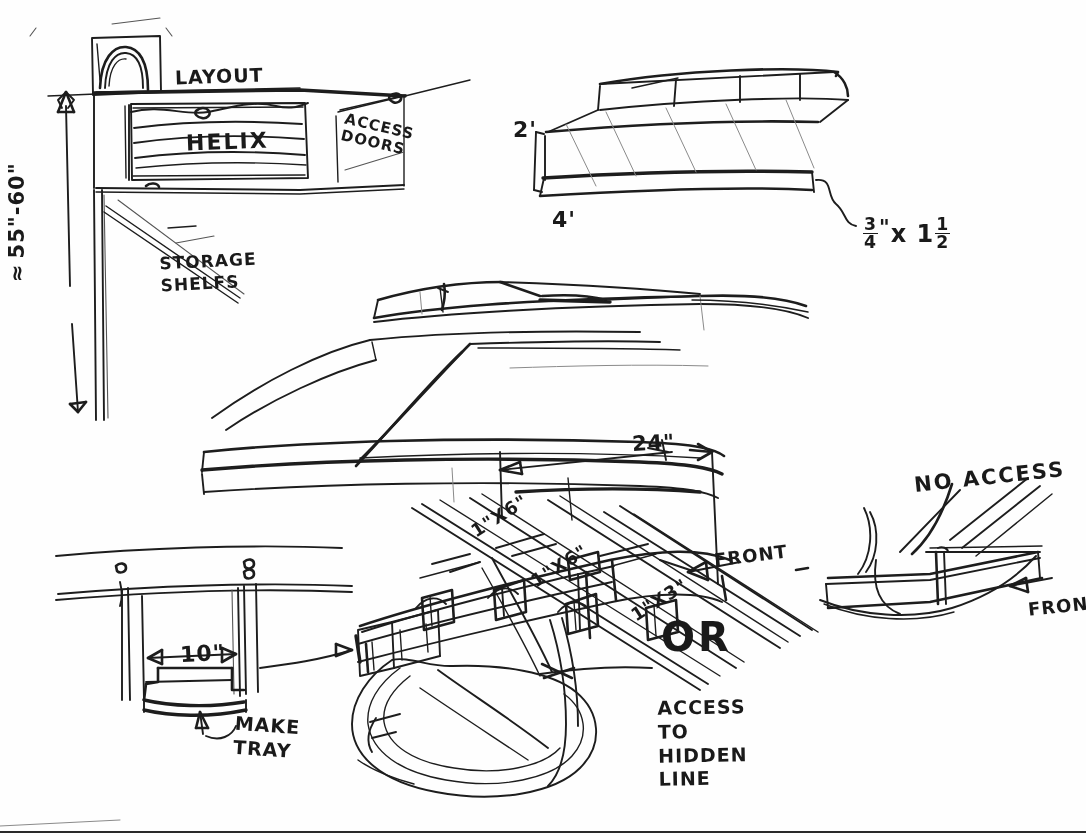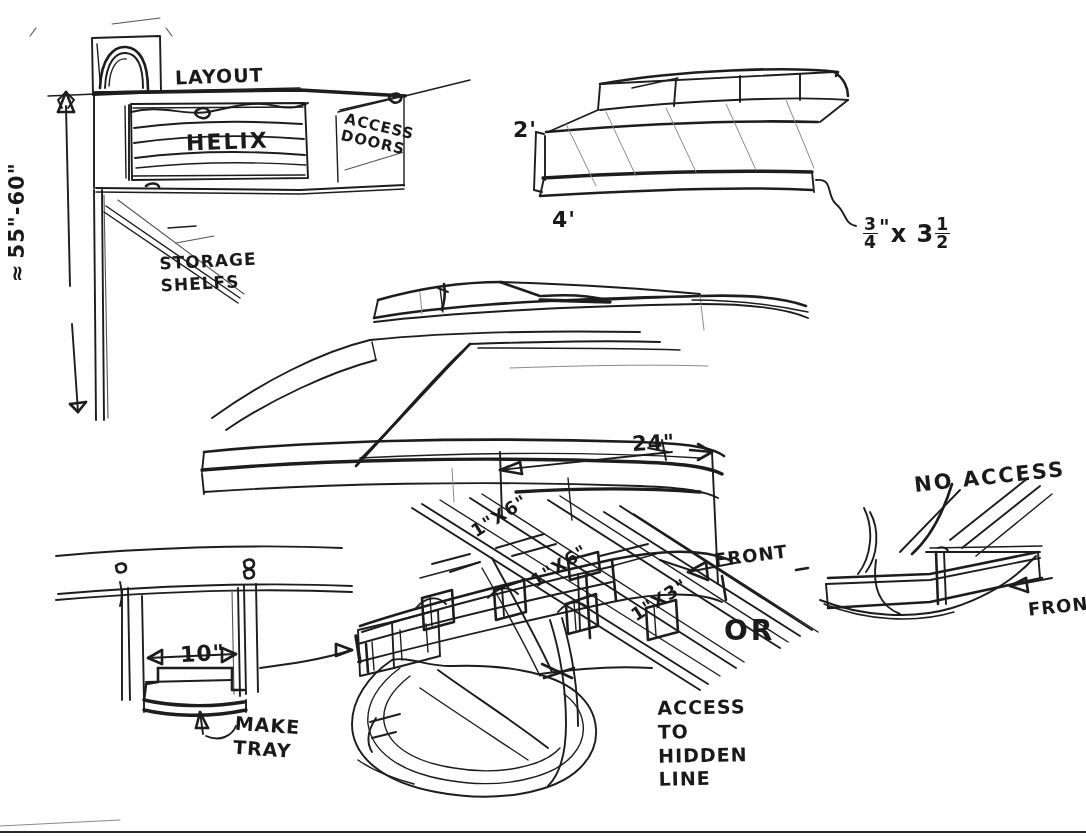--- a/index.html
+++ b/index.html
@@ -384,36 +384,36 @@
   </div>
 
   <div class="ann hand" style="left:160px;top:250px;font-size:17px;transform:rotate(-3deg);line-height:1.3;">STORAGE
 SHELFS</div>
 
   <div class="ann hand" style="left:513px;top:118px;font-size:22px;">2'</div>
 
   <div class="ann hand" style="left:552px;top:208px;font-size:22px;">4'</div>
 
   <div class="ann hand" style="left:862px;top:216px;font-size:24px;white-space:nowrap;">
-    <span class="frac"><span class="num">3</span><span class="den">4</span></span><span class="sup">"</span><span>x 3</span><span class="frac"><span class="num">1</span><span class="den">2</span></span>
+    <span class="frac"><span class="num">3</span><span class="den">4</span></span><span class="sup">"</span><span>x 1</span><span class="frac"><span class="num">1</span><span class="den">2</span></span>
   </div>
 
   <div class="ann hand" style="left:632px;top:432px;font-size:21px;transform:rotate(-3deg);">24"</div>
 
   <div class="ann hand" style="left:468px;top:506px;font-size:18px;transform:rotate(-32deg);">1"X6"</div>
 
   <div class="ann hand" style="left:528px;top:556px;font-size:18px;transform:rotate(-32deg);">1"X6"</div>
 
   <div class="ann hand" style="left:628px;top:590px;font-size:18px;transform:rotate(-32deg);">1"X3"</div>
 
   <div class="ann hand" style="left:714px;top:546px;font-size:18px;transform:rotate(-7deg);">FRONT</div>
 
   <div class="ann hand" style="left:1028px;top:596px;font-size:18px;transform:rotate(-6deg);">FRONT</div>
 
-  <div class="ann hand" style="left:724px;top:616px;font-size:28px;letter-spacing:3px;">OR</div>
+  <div class="ann hand" style="left:661px;top:616px;font-size:40px;letter-spacing:3px;">OR</div>
 
   <div class="ann hand" style="left:658px;top:696px;font-size:19px;line-height:1.25;transform:rotate(-1deg);">ACCESS
 TO
 HIDDEN
 LINE</div>
 
   <div class="ann hand" style="left:914px;top:466px;font-size:21px;transform:rotate(-6deg);letter-spacing:2px;">NO ACCESS</div>
 
   <div class="ann hand" style="left:180px;top:642px;font-size:22px;transform:rotate(-3deg);">10"</div>
 

